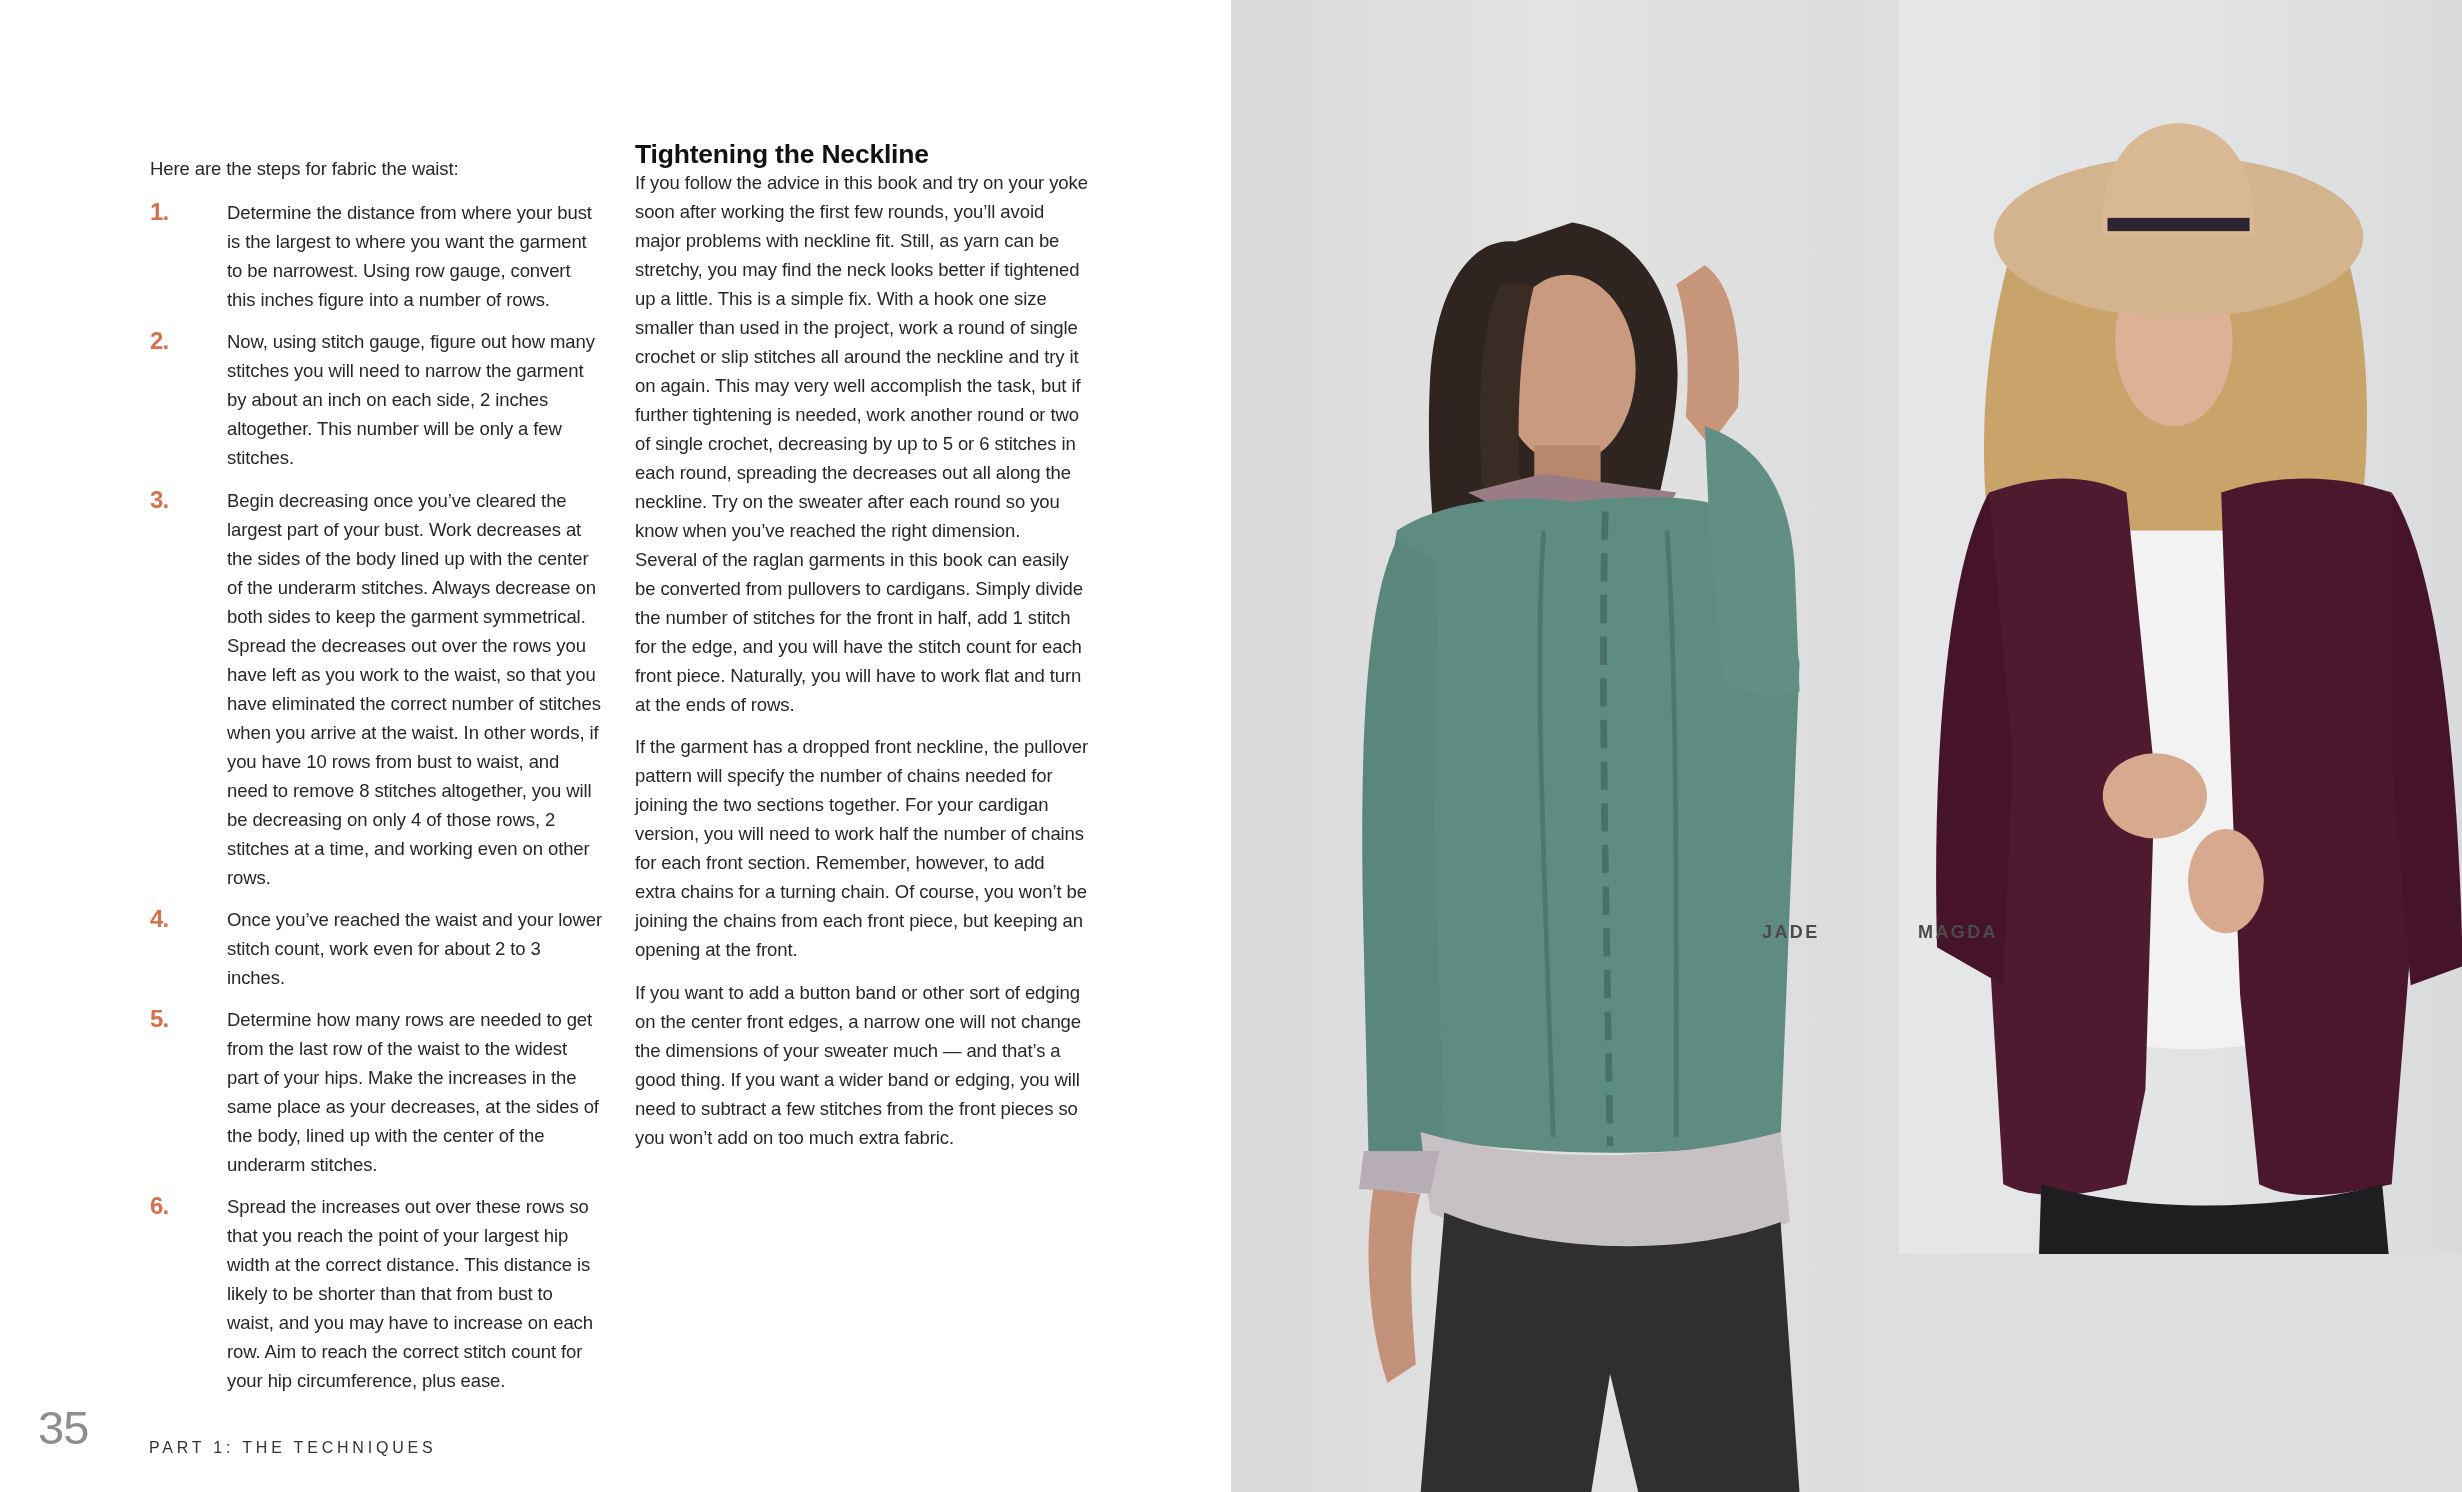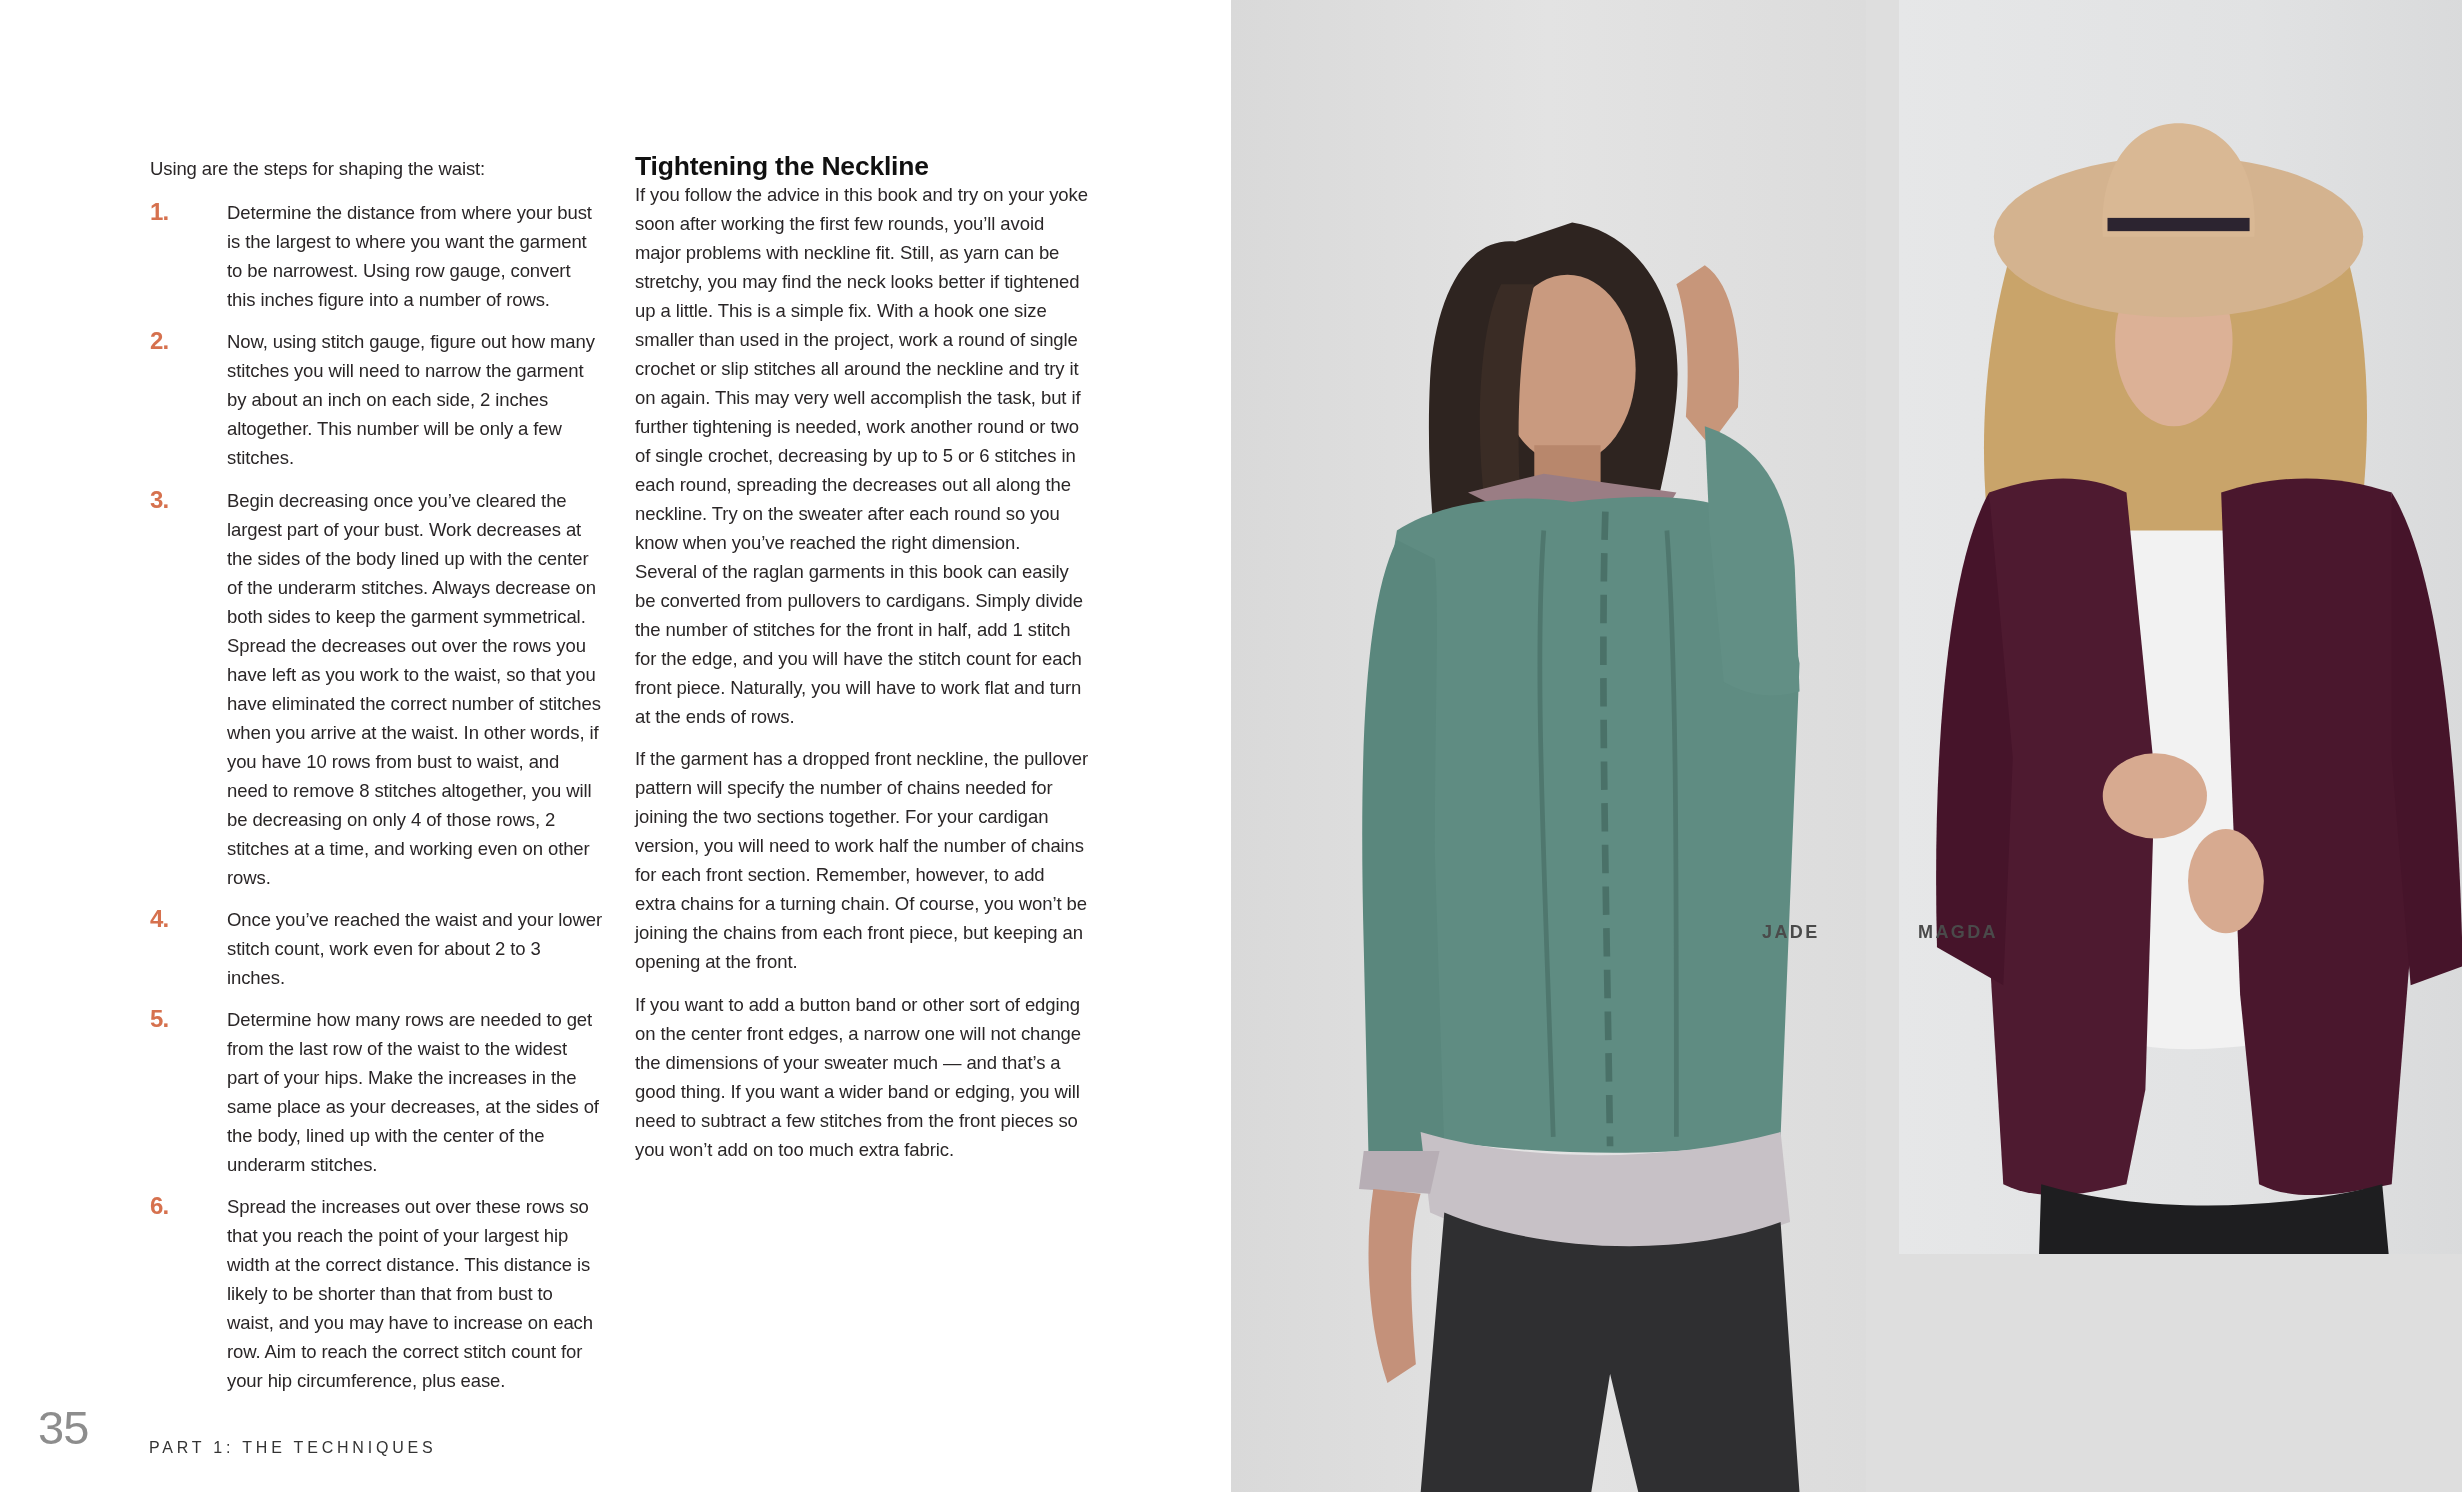--- a/index.html
+++ b/index.html
@@ -3,21 +3,21 @@
 <meta charset="utf-8">
 <style>
   * { box-sizing: border-box; margin: 0; padding: 0; }
   html, body { width: 2462px; height: 1493px; overflow: hidden; background: #ffffff; }
   body { position: relative; font-family: "Liberation Sans", sans-serif; color: #231f20; }
 
   .page-left { position: absolute; left: 0; top: 0; width: 1231px; height: 1493px; background: #ffffff; }
 
   .col { position: absolute; font-size: 18.5px; line-height: 29px; color: #2a2627; letter-spacing: -0.1px; }
   .col-a { left: 150px; top: 154px; width: 453px; }
-  .col-b { left: 635px; top: 152px; width: 455px; }
+  .col-b { left: 635px; top: 140px; width: 455px; }
 
   .intro { margin-bottom: 15px; }
   .steps { list-style: none; }
   .step { position: relative; padding-left: 29px; margin-bottom: 13.3px; }
   .step-num { position: absolute; left: 0; top: 0; font-weight: bold; color: #d6714e; font-size: 24px; line-height: 28px; letter-spacing: -0.9px; }
   .step-text { display: block; margin-left: 48px; }
 
   .heading { font-weight: bold; font-size: 26.5px; line-height: 28px; color: #111; letter-spacing: -0.2px; }
   .heading-2 { margin-top: 28px; }
   .para { margin-bottom: 13.3px; }
@@ -37,21 +37,21 @@
   .label-magda { left: 653px; }
 
   .shape { position: absolute; }
 </style>
 </head>
 <body>
 
 <div class="page-left">
 
   <div class="col col-a">
-    <p class="intro">Using are the steps for shaping the waist:</p>
+    <p class="intro">Here are the steps for fabric the waist:</p>
     <ol class="steps">
       <li class="step">
         <span class="step-num">1.</span>
         <span class="step-text">Determine the distance from where your bust is the largest to where you want the garment to be narrowest. Using row gauge, convert this inches figure into a number of rows.</span>
       </li>
       <li class="step">
         <span class="step-num">2.</span>
         <span class="step-text">Now, using stitch gauge, figure out how many stitches you will need to narrow the garment by about an inch on each side, 2 inches altogether. This number will be only a few stitches.</span>
       </li>
       <li class="step">

